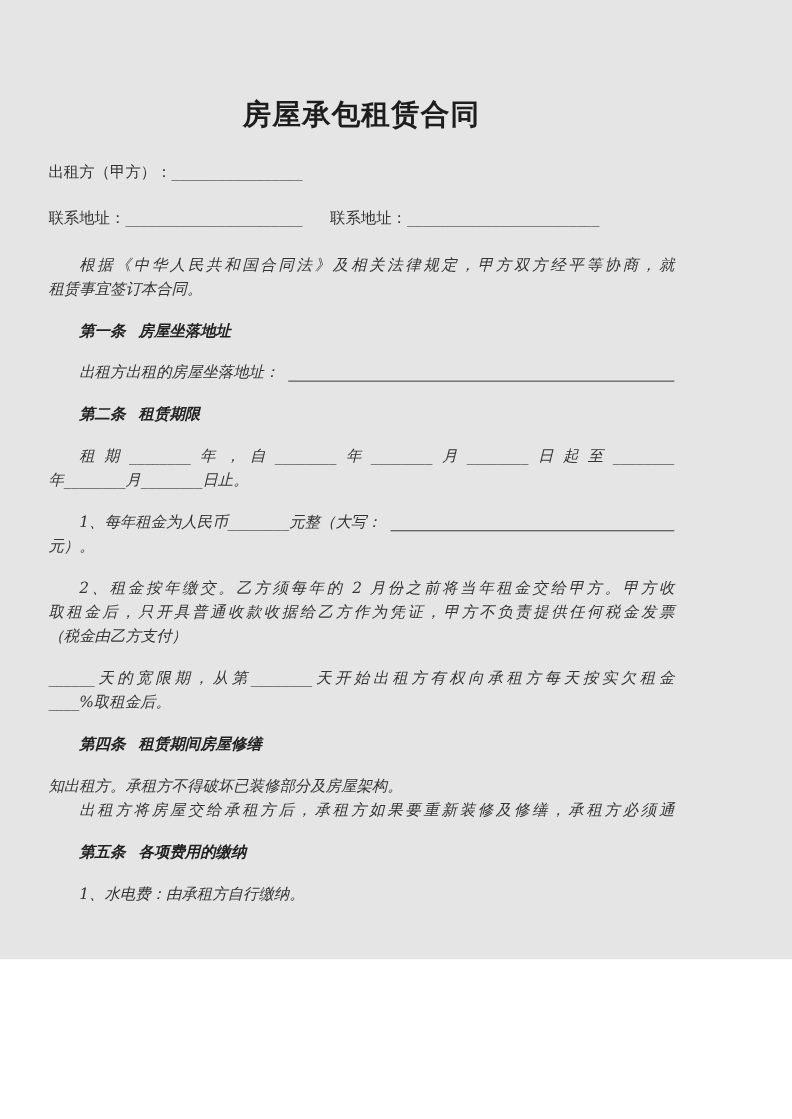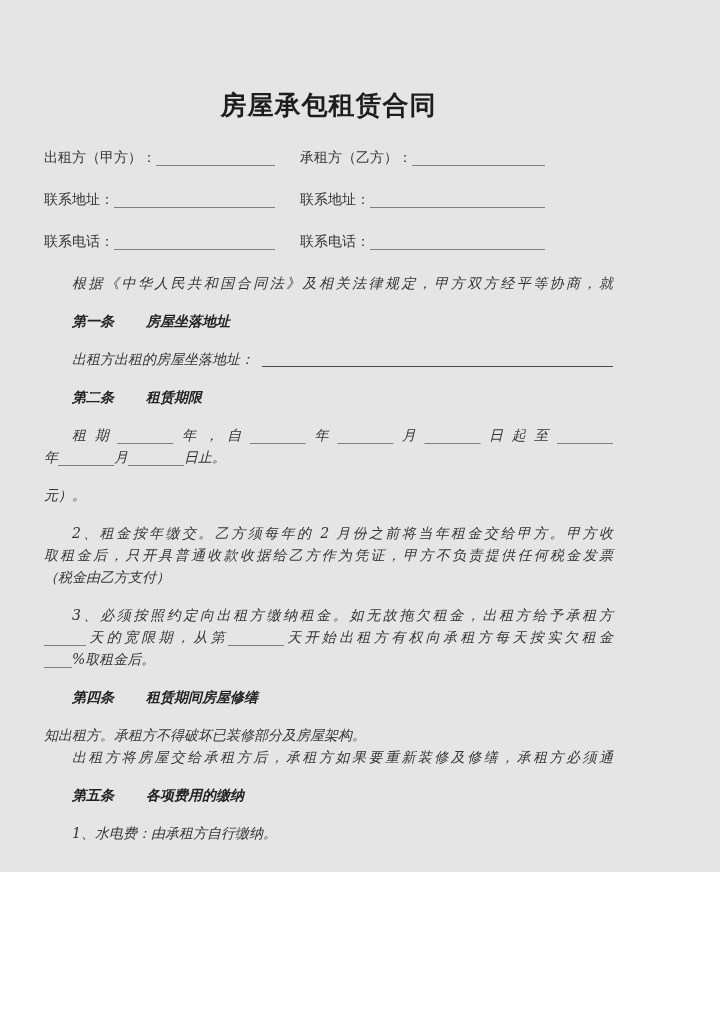--- a/index.html
+++ b/index.html
@@ -38,84 +38,83 @@
   
   .ind { padding-left: 28px; }
   .heading {
     font-weight: bold;
     color: #222222;
     padding-left: 28px;
     margin-bottom: 16px;
     line-height: 22px;
     font-size: 14px;
   }
-  .heading .h-title { margin-left: 32px; }
+  .heading .h-title { margin-left: 12px; }
   .fill-row { display: flex; }
   .fill-row .label { white-space: nowrap; }
   .fill {
     flex: 1;
     border-bottom: 1px solid #4a4a4a;
     margin-left: 8px;
     margin-bottom: 3px;
   }
 </style>
 </head>
 <body>
 
 <div class="page">
 
   <div class="doc-title">房屋承包租赁合同</div>
 
   <div class="parties">
     <div class="party-row">
       <div class="party-cell-left"><span>出租方（甲方）：</span><span class="blank">_________________</span></div>
-      <div class="party-cell-right"><span>承租方（乙方）：</span><span class="blank">___________________</span></div>
     </div>
     <div class="party-row">
       <div class="party-cell-left"><span>联系地址：</span><span class="blank">_______________________</span></div>
       <div class="party-cell-right"><span>联系地址：</span><span class="blank">_________________________</span></div>
-    </div>
-    <div class="party-row">
-      <div class="party-cell-left"><span>联系电话：</span><span class="blank">_______________________</span></div>
-      <div class="party-cell-right"><span>联系电话：</span><span class="blank">_________________________</span></div>
     </div>
   </div>
 
   <div class="block">
 
     <div class="para">
       <div class="line just ind">根据《中华人民共和国合同法》及相关法律规定，甲方双方经平等协商，就</div>
+      <div class="line">租赁事宜签订本合同。</div>
     </div>
 
     <div class="heading">
       <span>第一条</span><span class="h-title">房屋坐落地址</span>
     </div>
     <div class="para fill-row ind">
       <span class="label">出租方出租的房屋坐落地址：</span>
       <span class="fill"></span>
     </div>
 
     <div class="heading">
       <span>第二条</span><span class="h-title">租赁期限</span>
     </div>
     <div class="para">
       <div class="line just ind">租期________年，自________年________月________日起至________</div>
       <div class="line">年________月________日止。</div>
     </div>
 
     <div class="para">
+      <div class="line fill-row ind">
+        <span class="label">1、每年租金为人民币________元整（大写：</span>
+        <span class="fill"></span>
+      </div>
       <div class="line">元）。</div>
     </div>
     <div class="para">
       <div class="line just ind">2、租金按年缴交。乙方须每年的 2 月份之前将当年租金交给甲方。甲方收</div>
       <div class="line just">取租金后，只开具普通收款收据给乙方作为凭证，甲方不负责提供任何税金发票</div>
       <div class="line">（税金由乙方支付）</div>
     </div>
     <div class="para">
-      <div class="line just ind">3、必须按照约定向出租方缴纳租金。如无故拖欠租金，出租方给予承租方</div>
       <div class="line just">______天的宽限期，从第________天开始出租方有权向承租方每天按实欠租金</div>
       <div class="line">____%取租金后。</div>
     </div>
 
     <div class="heading">
       <span>第四条</span><span class="h-title">租赁期间房屋修缮</span>
     </div>
     <div class="para">
       <div class="line">知出租方。承租方不得破坏已装修部分及房屋架构。</div>
       <div class="line just ind">出租方将房屋交给承租方后，承租方如果要重新装修及修缮，承租方必须通</div>

